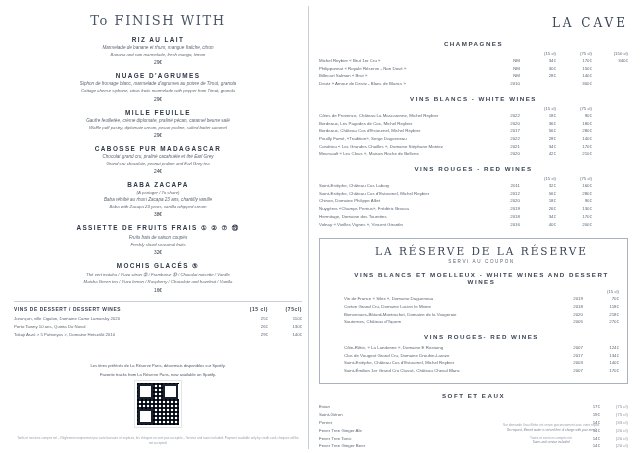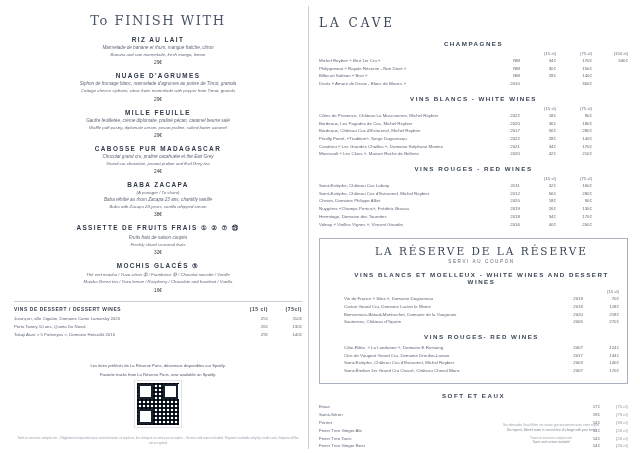--- a/index.html
+++ b/index.html
@@ -48,21 +48,21 @@
   .title-sub {
     text-align: center;
     font-family: "DejaVu Serif", serif;
     font-size: 13px;
     letter-spacing: 1.6px;
     color: #4a5668;
     margin-top: 3px;
     margin-bottom: 8px;
   }
   .right-title {
-    text-align: left;
+    text-align: right;
     font-family: "DejaVu Serif", serif;
     font-size: 12px;
     letter-spacing: 3px;
     color: #3a4557;
     margin-top: 6px;
     margin-bottom: 10px;
   }
   .section-head {
     text-align: center;
     font-size: 6.2px;

